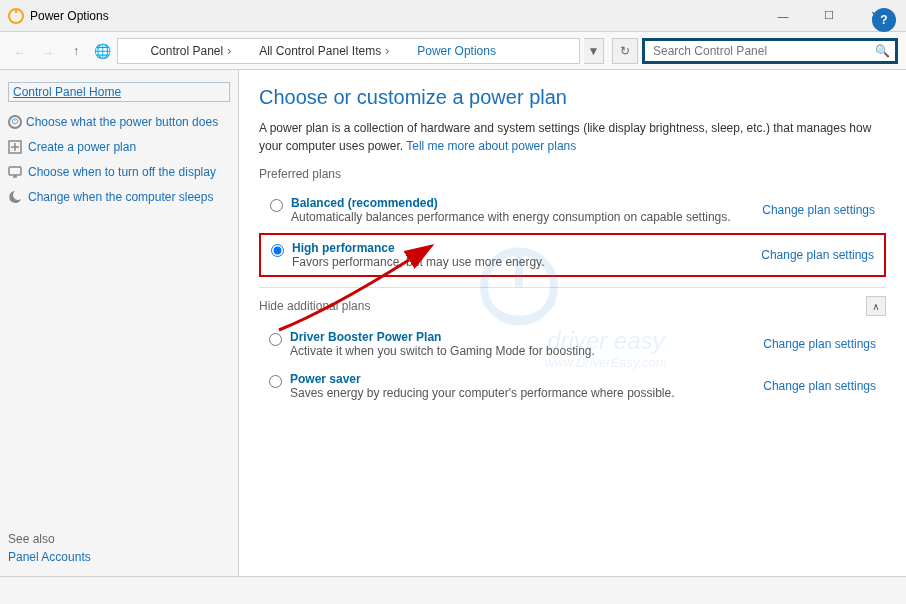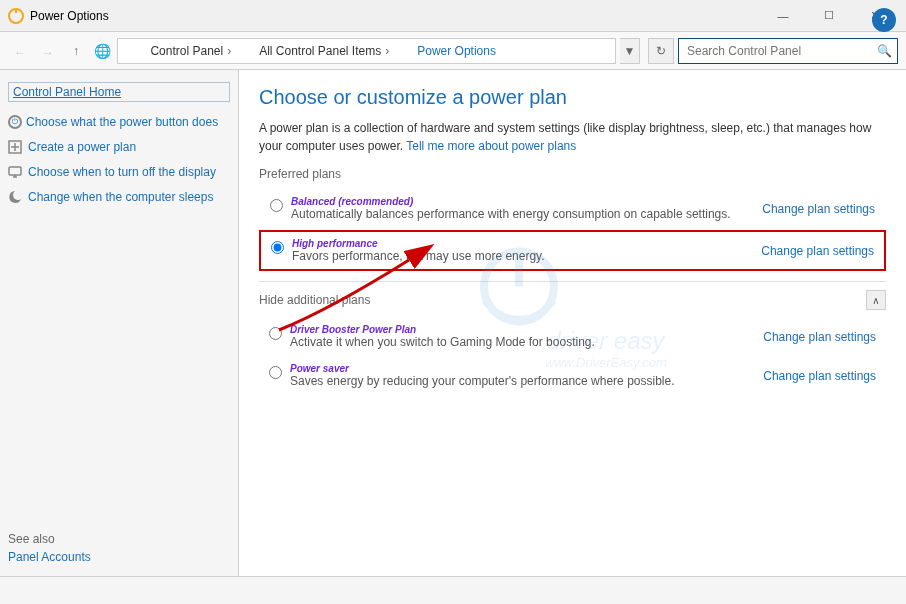--- a/index.html
+++ b/index.html
@@ -67,23 +67,23 @@
       width: 26px; height: 26px;
       border: 1px solid #ccc;
       background: #f0f0f0;
       display: flex; align-items: center; justify-content: center;
       cursor: pointer; color: #666; margin-left: 4px;
     }
     .search-box {
       display: flex;
       align-items: center;
       background: white;
-      border: 1px solid #0c4a6e;
+      border: 3px solid #0c4a6e;
       height: 26px;
-      width: 220px;
+      width: 256px;
     }
     .search-input {
       flex: 1;
       border: none;
       outline: none;
       padding: 0 8px;
       font-size: 12px;
       color: #999;
       background: transparent;
     }
@@ -158,21 +158,21 @@
       padding: 8px 10px;
       margin-bottom: 2px;
       border: 1px solid transparent;
     }
     .plan-radio {
       margin-top: 2px;
       margin-right: 8px;
       flex-shrink: 0;
     }
     .plan-details { flex: 1; }
-    .plan-name { font-size: 10px; font-weight: bold; color: #6d28d9; font-style: italic; }
+    .plan-name { font-size: 12px; font-weight: bold; color: #0369a1; }
     .plan-desc { font-size: 12px; color: #555; }
     .plan-link {
       font-size: 12px;
       color: #1a6fb8;
       cursor: pointer;
       white-space: nowrap;
       margin-left: 20px;
       align-self: center;
     }
     .section-header {

